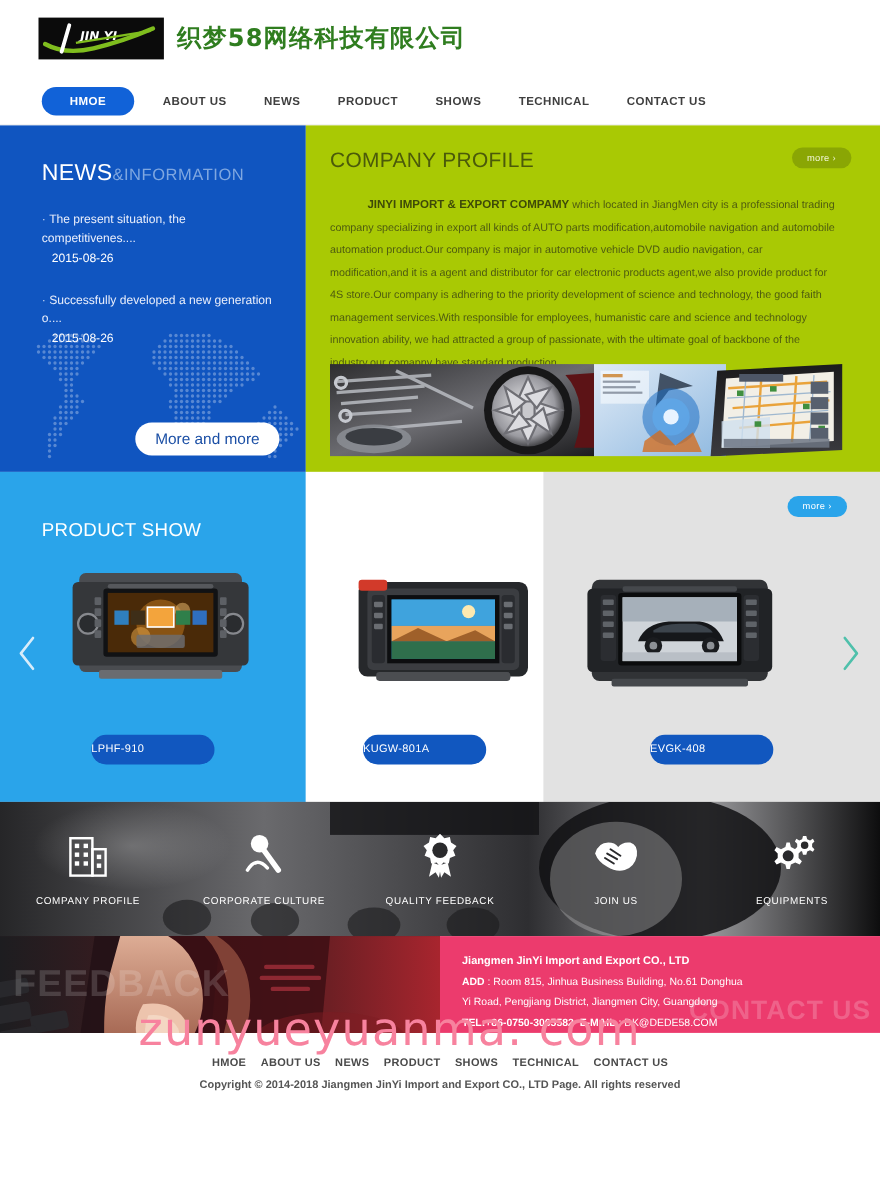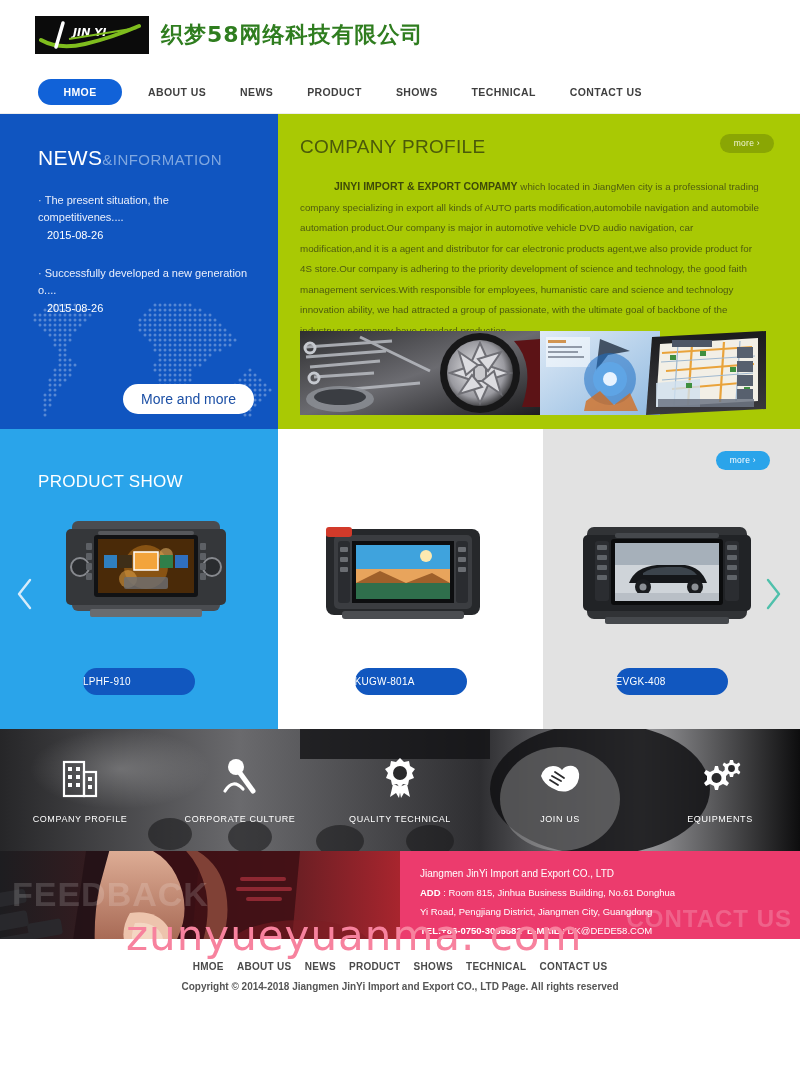--- a/index.html
+++ b/index.html
@@ -148,21 +148,21 @@
   }
 
   
   .row2 {
     height: 300px;
     display: flex;
     position: relative;
   }
   .ps-col { height: 100%; position: relative; }
   .ps-col.c1 { width: 278px; background: #2aa4ea; flex: 0 0 auto; }
-  .ps-col.c2 { width: 265px; background: #ffffff; flex: 0 0 auto; }
+  .ps-col.c2 { width: 216px; background: #ffffff; flex: 0 0 auto; }
   .ps-col.c3 { flex: 1 1 auto; background: #e2e2e2; }
   .ps-title {
     position: absolute; left: 38px; top: 43px;
     font-size: 17px; color: #ffffff; letter-spacing: 0.3px;
   }
   .watermark {
     position: absolute;
     left: 126px; top: 482px;
     font-size: 42px;
     color: #f7829e;
@@ -246,21 +246,21 @@
     overflow: hidden;
   }
   .fb-ghost {
     position: absolute;
     right: 8px; bottom: 6px;
     font-size: 24px;
     font-weight: bold;
     color: rgba(255,255,255,0.20);
     letter-spacing: 1px;
   }
-  .fb-company { font-size: 10px; font-weight: normal; color: #ffffff; line-height: 18px; }
+  .fb-company { font-size: 10px; font-weight: bold; color: #ffffff; line-height: 18px; }
   .fb-line { font-size: 9.5px; color: #ffffff; line-height: 19px; position: relative; z-index: 2;}
   .fb-line b { font-weight: bold; }
 
   
   .footer {
     height: 100px;
     background: #ffffff;
     text-align: center;
     padding-top: 22px;
   }
@@ -968,21 +968,21 @@
 
   <div class="feature">
     <div class="feature-icon">
       <svg width="38" height="42" viewBox="0 0 38 42">
         <path d="M19 1 L23 5 L28 4 L29 9 L34 12 L31 16 L33 21 L28 23 L27 28 L22 27 L19 31 L16 27 L11 28 L10 23 L5 21 L7 16 L4 12 L9 9 L10 4 L15 5 Z" fill="#ffffff"></path>
         <circle cx="19" cy="16" r="7" fill="#2a2a2c"></circle>
         <path d="M12 27 L9 40 L15 36 L18 41 L20 30 Z" fill="#ffffff"></path>
         <path d="M26 27 L29 40 L23 36 L20 41 L18 30 Z" fill="#ffffff"></path>
       </svg>
     </div>
-    <div class="feature-label">QUALITY TECHNICAL</div>
+    <div class="feature-label">QUALITY FEEDBACK</div>
   </div>
 
   <div class="feature">
     <div class="feature-icon">
       <svg width="44" height="36" viewBox="0 0 44 36">
         <path d="M3 16 Q6 6 15 6 Q21 6 24 10 Q28 5 35 6 Q42 8 41 18 Q39 28 30 31 Q22 33 14 28 Q6 24 3 16 Z" fill="#ffffff"></path>
         <g stroke="#2a2a2c" stroke-width="1.8" stroke-linecap="round">
           <path d="M12 20 L20 25"></path>
             <path d="M14 16 L23 21"></path>
             <path d="M17 12 L26 18"></path>

